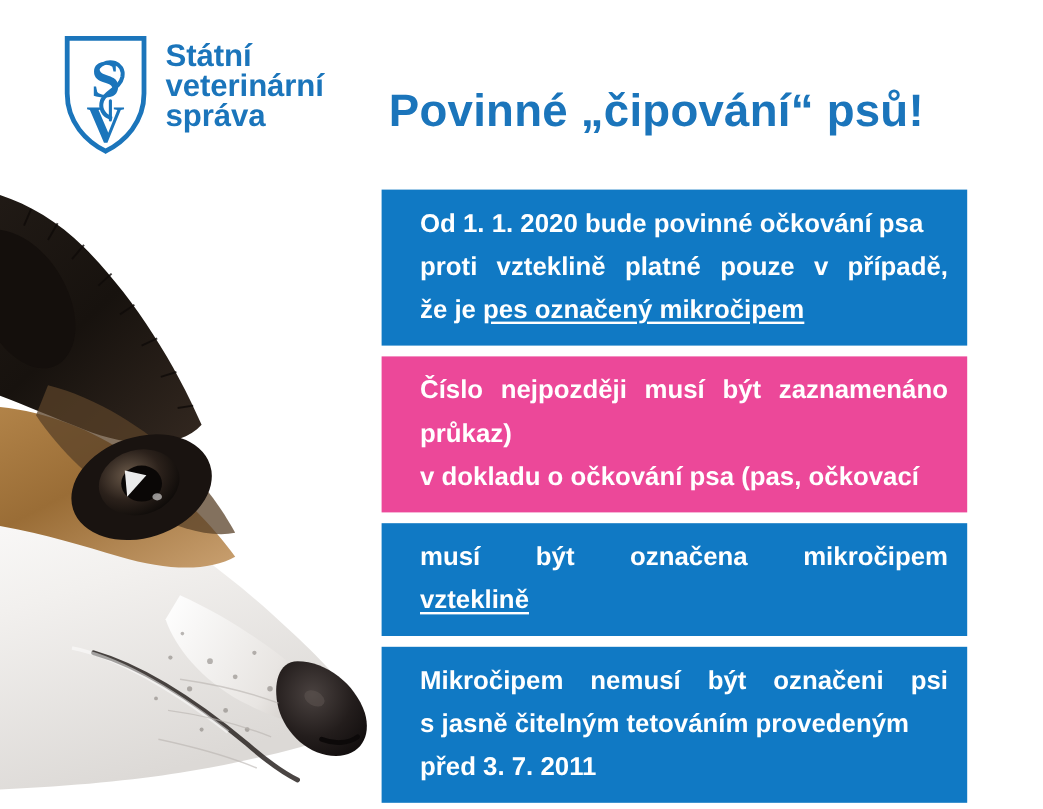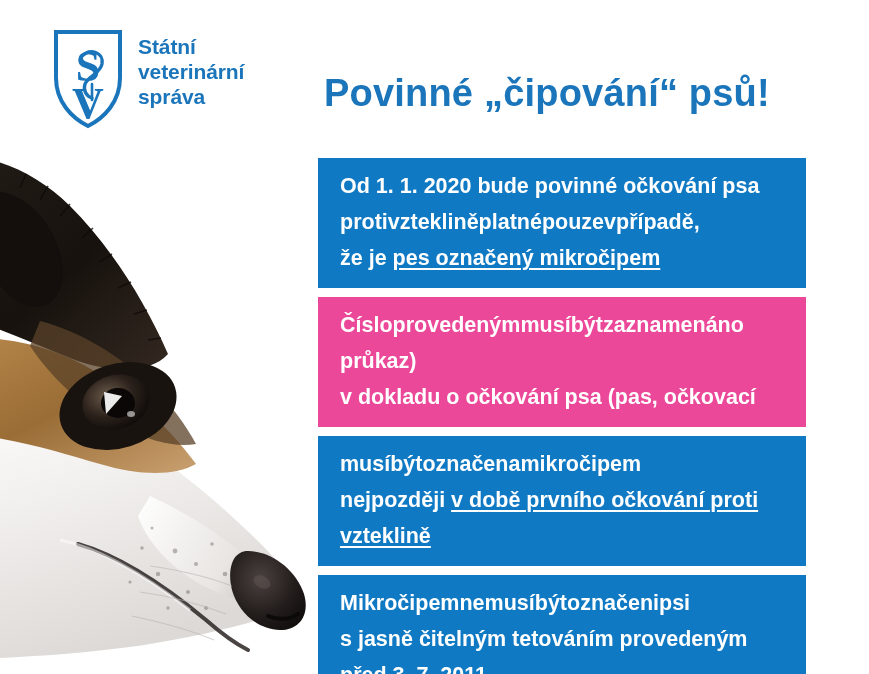--- a/index.html
+++ b/index.html
@@ -36,21 +36,21 @@
     left: 52px;
     top: 26px;
     display: flex;
     align-items: flex-start;
     gap: 14px;
   }
   .shield-wrap { width: 72px; height: 104px; }
   .logo-text {
     color: #1B75BB;
     font-weight: bold;
-    font-size: 21px;
+    font-size: 26px;
     line-height: 25px;
     letter-spacing: -0.1px;
     padding-top: 8px;
   }
   .logo-text div { white-space: nowrap; }
 
   
   .title {
     position: absolute;
     left: 324px;
@@ -68,30 +68,30 @@
     left: 318px;
     top: 158px;
     width: 488px;
   }
   .stmt-box {
     background: #1079C4;
     color: #ffffff;
     font-size: 21.5px;
     font-weight: bold;
     line-height: 36px;
-    padding: 10px 16px 12px 22px;
+    padding: 10px 16px 12px 32px;
     margin-bottom: 9px;
     text-align: justify;
     box-sizing: border-box;
   }
   .stmt-box:last-child { margin-bottom: 0; }
   .stmt-box .ln { display: block; white-space: nowrap; }
   .stmt-box .ln.just {
     display: flex;
-    justify-content: flex-start;
+    justify-content: space-between;
     white-space: nowrap;
   }
   .stmt-box u { text-underline-offset: 3px; }
 </style>
 </head>
 <body>
 
 <div class="poster">
 
   <div class="dog-photo">
@@ -226,36 +226,35 @@
           <span>platné</span>
           <span>pouze</span>
           <span>v</span>
           <span>případě,</span>
         </span>
         <span class="ln"><span>že je </span><u>pes označený mikročipem</u></span>
       </div>
       <div class="stmt-box" style="background: #ec4899; color: rgb(255, 255, 255);">
         <span class="ln just">
           <span>Číslo</span>
-          <span>provedeným</span>
+          <span>nejpozději</span>
           <span>musí</span>
           <span>být</span>
           <span>zaznamenáno</span>
         </span>
         <span class="ln"><span>průkaz)</span></span>
         <span class="ln"><span>v dokladu o očkování psa (pas, očkovací</span></span>
       </div>
       <div class="stmt-box" style="background: rgb(16, 121, 196); color: rgb(255, 255, 255);">
         <span class="ln just">
           <span>musí</span>
           <span>být</span>
           <span>označena</span>
           <span>mikročipem</span>
         </span>
-        <span class="ln"><span>nejpozději </span><u>v době prvního očkování proti</u></span>
         <span class="ln"><u>vzteklině</u></span>
       </div>
       <div class="stmt-box" style="background: rgb(16, 121, 196); color: rgb(255, 255, 255);">
         <span class="ln just">
           <span>Mikročipem</span>
           <span>nemusí</span>
           <span>být</span>
           <span>označeni</span>
           <span>psi</span>
         </span>

